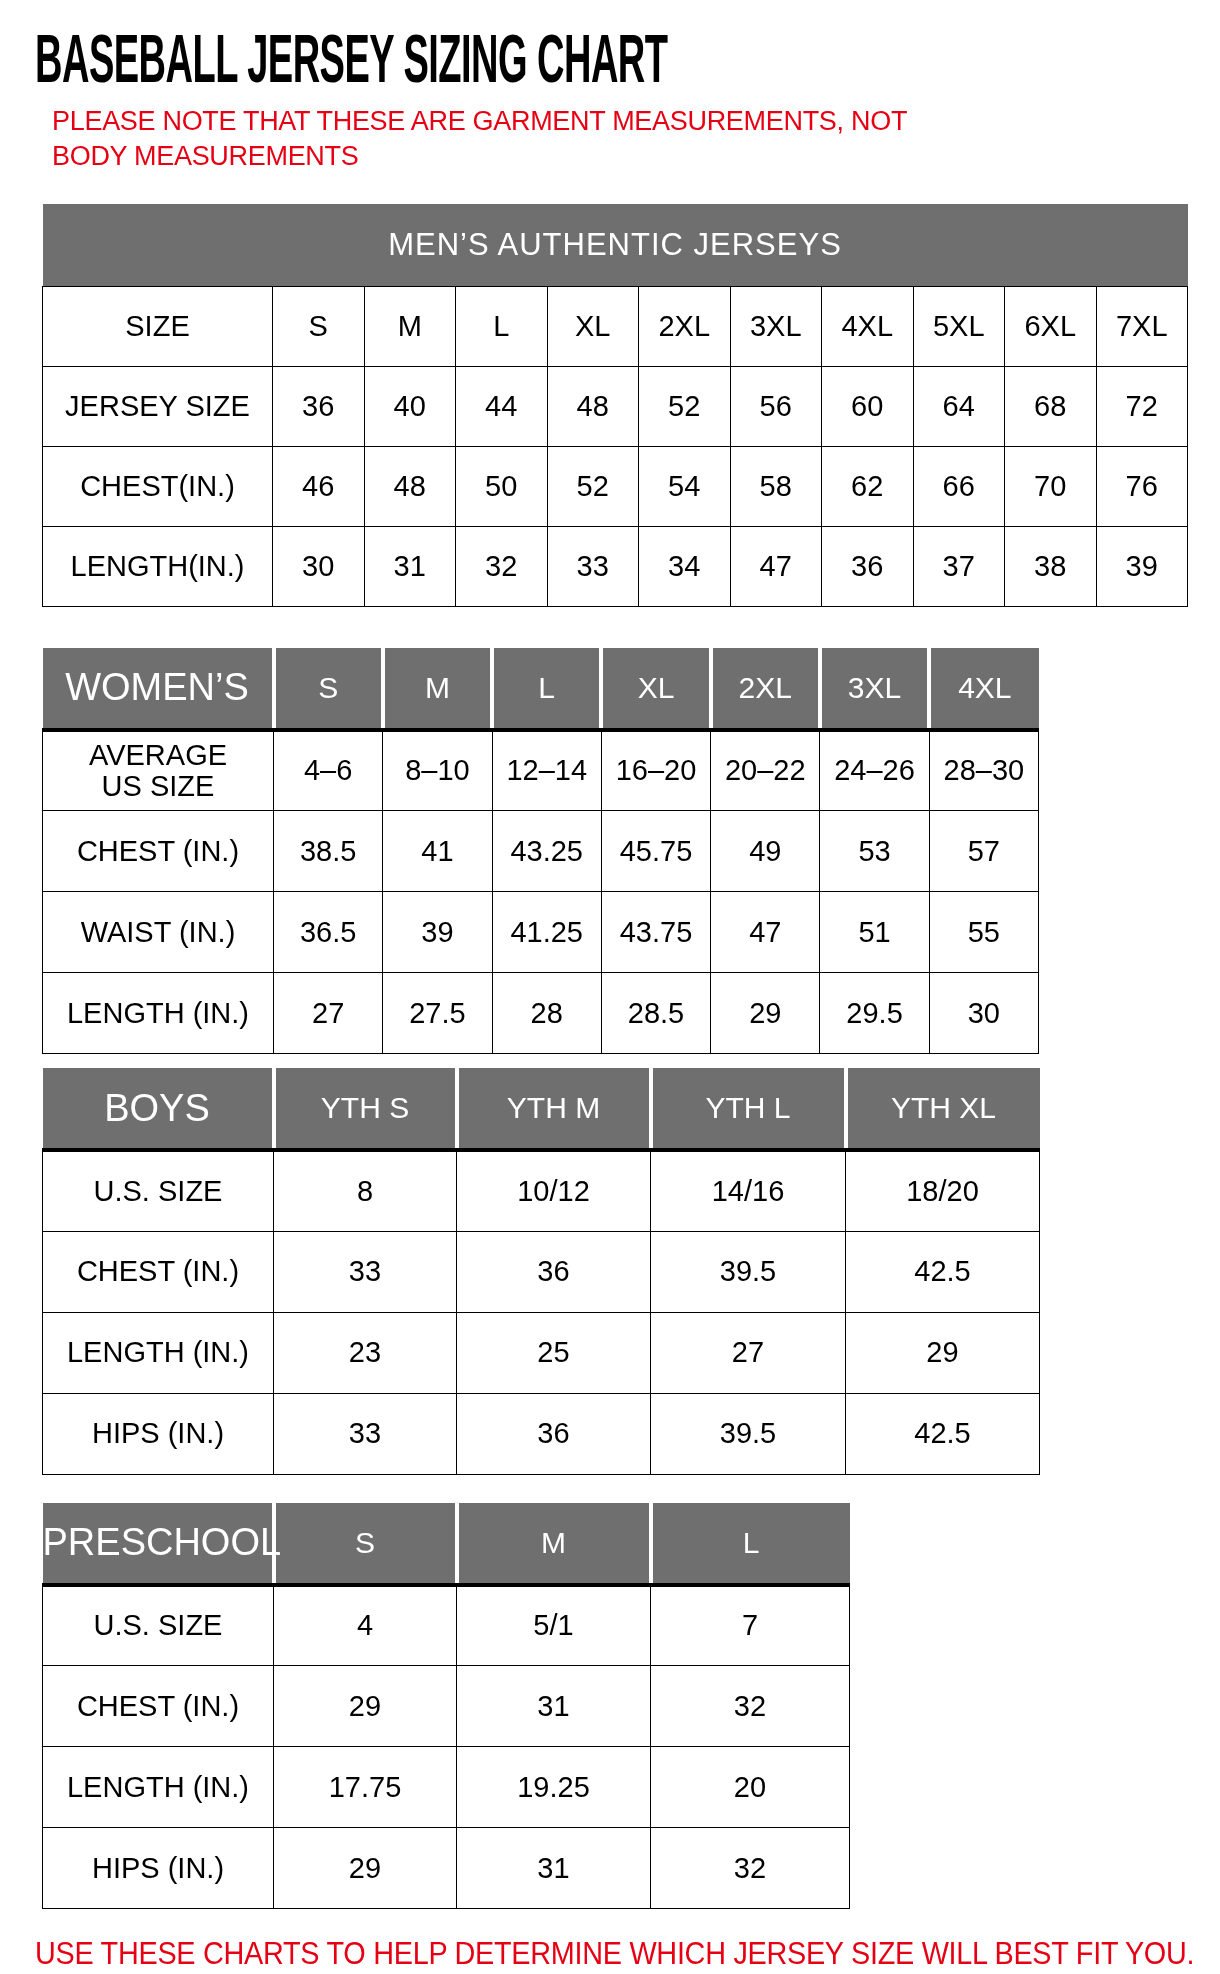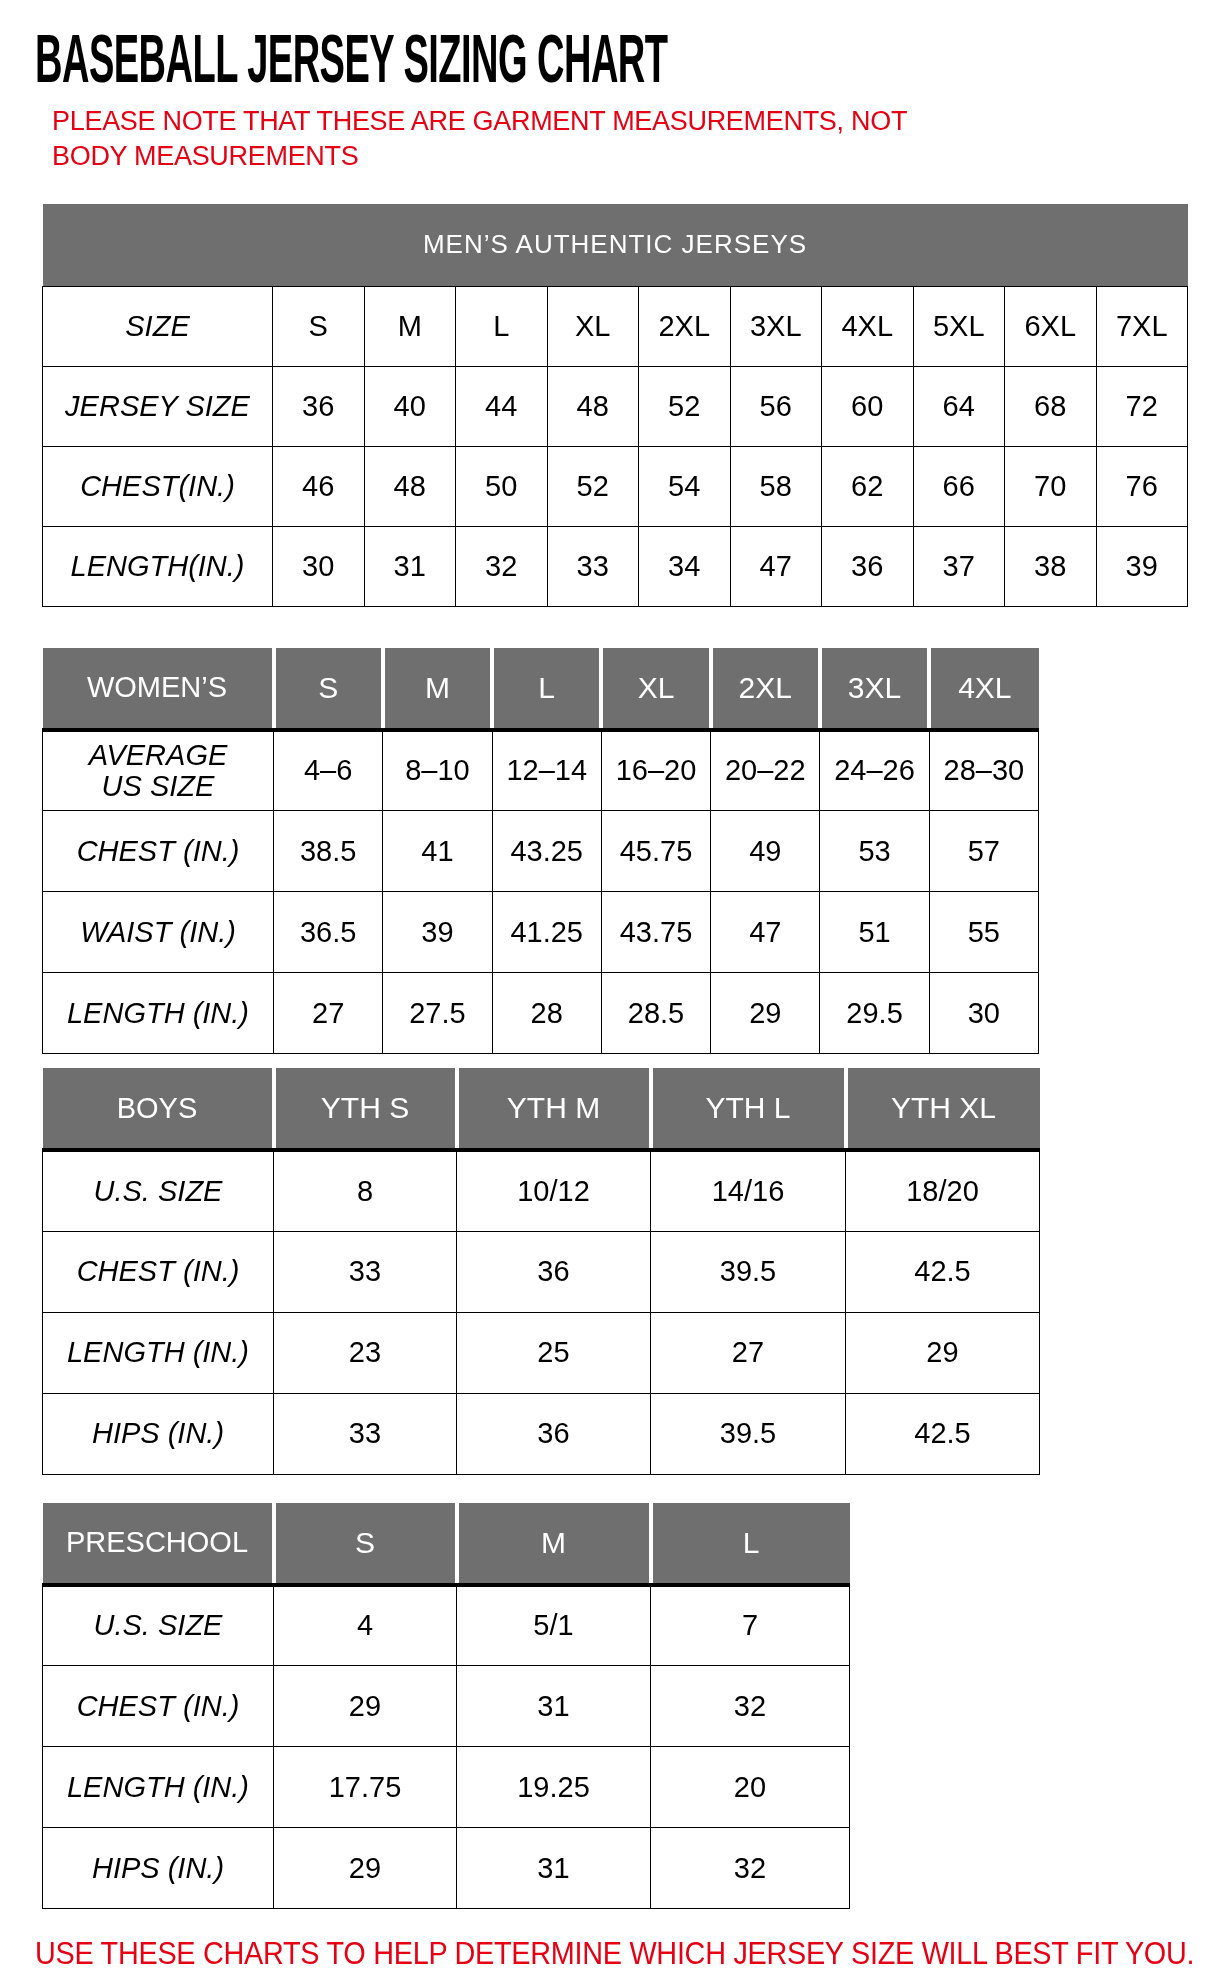--- a/index.html
+++ b/index.html
@@ -57,42 +57,42 @@
     vertical-align:middle;
     padding:0;
     font-weight:normal;
     font-size:29px;
   }
   .tbl tbody tr{height:80px;}
   table.womens tbody tr,
   table.boys tbody tr,
   table.preschool tbody tr{height:81px;}
 
-  .lbl{font-size:27px;font-style:italic;}
+  .lbl{font-size:27px;}
   .lbl .lbl-line{display:block;line-height:31px;}
 
   
   tr.banner-row{height:82px;}
   th.banner{
     background:var(--header-gray);
     color:#fff;
     border:none;
-    font-size:26px;
+    font-size:31px;
     letter-spacing:1px;
   }
   
   tr.gray-row{height:82px;}
   tr.gray-row th{
     background:var(--header-gray);
     color:#fff;
     border:none;
     border-bottom:4px solid var(--border-black);
     font-size:30px;
   }
-  tr.gray-row th.glabel{font-size:29px;}
+  tr.gray-row th.glabel{font-size:38px;}
   tr.gray-row th + th{border-left:4px solid #fff;}
 
   .footer{
     margin:26px 0 0 35px;
     font-size:32px;
     white-space:nowrap;
     letter-spacing:-0.3px;
     color:var(--accent-red);
     transform:scaleX(0.9);
     transform-origin:left center;

